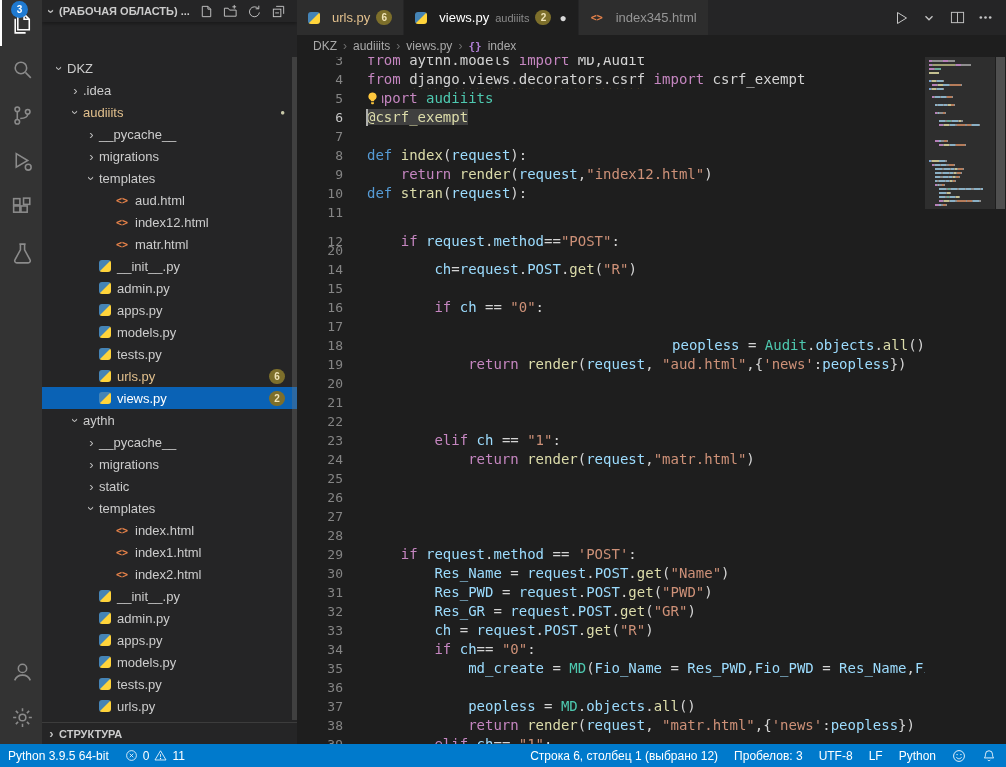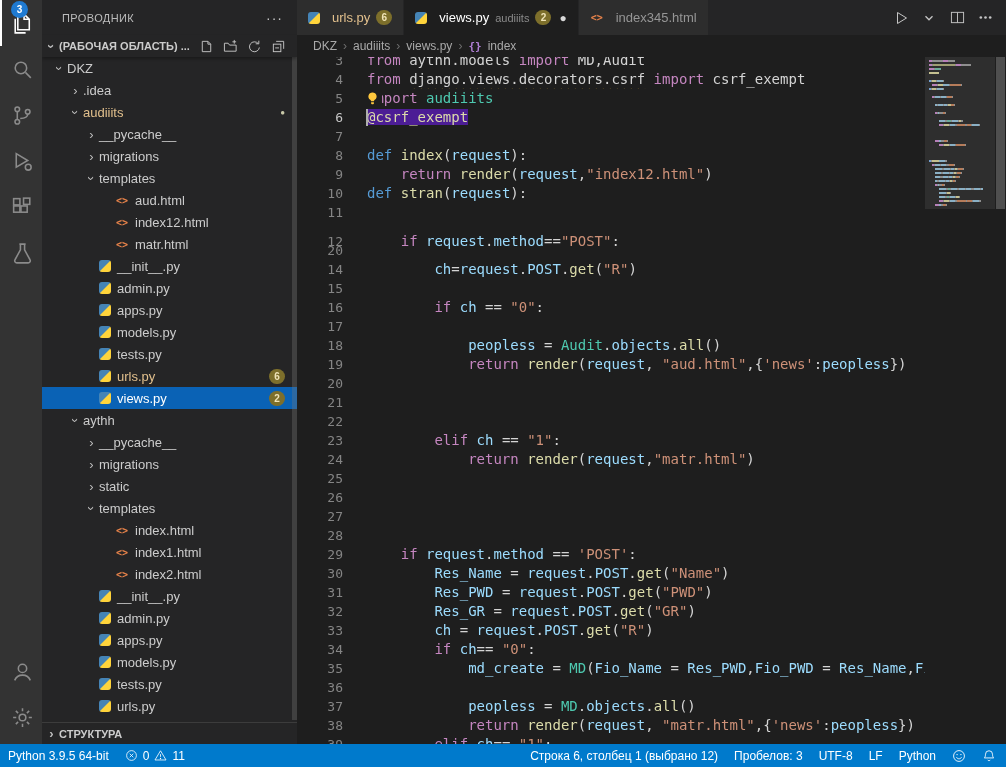--- a/index.html
+++ b/index.html
@@ -57,21 +57,21 @@
   .code-line{position:absolute;left:0;width:628px;height:19px;display:flex;font-size:14px;line-height:19px;white-space:pre;overflow:hidden}
   .gutter{width:46px;text-align:right;color:#858585;flex:none;font-size:13px}
   .code-line.current .gutter{color:#c6c6c6}
   .ltext{margin-left:24px;position:relative}
   .cursor{position:absolute;left:-1px;top:1px;width:2px;height:17px;background:#aeafad}
   .bulb{position:absolute;left:66px;top:1px;width:19px;height:17px;background:#1e1e1e;display:flex;align-items:center;justify-content:center;z-index:3}
 
   .tk-k{color:#c586c0}.tk-d{color:#569cd6}.tk-f{color:#dcdcaa}.tk-v{color:#9cdcfe}
   .tk-s{color:#ce9178}.tk-t{color:#4ec9b0}.tk-p{color:#d4d4d4}.tk-dec{color:#dcdcaa}
   .tk-u{color:#d4d4d4;text-decoration:underline wavy #c8a42d;text-decoration-thickness:1px;text-underline-offset:4px}
-  .tk-sel{background:#4c1d95}
+  .tk-sel{background:#404040}
 
   .minimap{position:absolute;top:0;right:11px;width:70px;height:100%;overflow:hidden}
   .mm-content{padding-top:3px}
   .mm-line{height:2px;margin:0 0 2px 4px;display:flex}
   .mm-line span{height:2px;display:inline-block}
   .mm-slider{position:absolute;top:0;left:0;right:0;height:152px;background:rgba(200,200,200,.10)}
   .scrollbar-v{position:absolute;top:0;right:0;width:11px;height:100%}
   .scrollbar-v .thumb{position:absolute;top:0;left:1px;width:9px;height:152px;background:rgba(160,160,160,.38)}
 
   
@@ -157,24 +157,20 @@
               <g fill="none" stroke="currentColor" stroke-width="1.5">
                 <circle cx="12" cy="12" r="3.2"></circle>
                 <path d="M12 3v3M12 18v3M3 12h3M18 12h3M5.6 5.6l2.2 2.2M16.2 16.2l2.2 2.2M5.6 18.4l2.2-2.2M16.2 7.8l2.2-2.2"></path>
               </g>
             </svg>
           </div>
         </div>
     </nav>
 
     <aside class="sidebar">
-      <div class="sb-title">
-        <span>ПРОВОДНИК</span>
-        <span class="sb-more">···</span>
-      </div>
       <div class="sb-section">
         <span class="twist open">›</span>
         <span>(РАБОЧАЯ ОБЛАСТЬ) ...</span>
         <span class="sb-actions">
           <span class="sb-action">
               <svg viewBox="0 0 16 16" width="15" height="15">
                 <g fill="none" stroke="currentColor">
                   <path d="M9.5 2.5h-6v11h9v-8z"></path>
                   <path d="M9.5 2.5v3h3"></path>
                 </g>
@@ -441,21 +437,21 @@
             <div class="code-line" style="top: 89px;"><span class="gutter">8</span><span class="ltext"><span class="tk-d">def</span><span class="tk-p"> </span><span class="tk-f">index</span><span class="tk-p">(</span><span class="tk-v">request</span><span class="tk-p">):</span></span></div>
             <div class="code-line" style="top: 108px;"><span class="gutter">9</span><span class="ltext"><span class="tk-p">    </span><span class="tk-k">return</span><span class="tk-p"> </span><span class="tk-f">render</span><span class="tk-p">(</span><span class="tk-v">request</span><span class="tk-p">,</span><span class="tk-s">"index12.html"</span><span class="tk-p">)</span></span></div>
             <div class="code-line" style="top: 127px;"><span class="gutter">10</span><span class="ltext"><span class="tk-d">def</span><span class="tk-p"> </span><span class="tk-f">stran</span><span class="tk-p">(</span><span class="tk-v">request</span><span class="tk-p">):</span></span></div>
             <div class="code-line" style="top: 146px;"><span class="gutter">11</span><span class="ltext"></span></div>
             <div class="code-line" style="top: 175px;"><span class="gutter">12</span><span class="ltext"><span class="tk-p">    </span><span class="tk-k">if</span><span class="tk-p"> </span><span class="tk-v">request</span><span class="tk-p">.</span><span class="tk-v">method</span><span class="tk-p">==</span><span class="tk-s">"POST"</span><span class="tk-p">:</span></span></div>
             <div class="code-line" style="top: 184px;"><span class="gutter">20</span><span class="ltext"></span></div>
             <div class="code-line" style="top: 203px;"><span class="gutter">14</span><span class="ltext"><span class="tk-p">        </span><span class="tk-v">ch</span><span class="tk-p">=</span><span class="tk-v">request</span><span class="tk-p">.</span><span class="tk-v">POST</span><span class="tk-p">.</span><span class="tk-f">get</span><span class="tk-p">(</span><span class="tk-s">"R"</span><span class="tk-p">)</span></span></div>
             <div class="code-line" style="top: 222px;"><span class="gutter">15</span><span class="ltext"></span></div>
             <div class="code-line" style="top: 241px;"><span class="gutter">16</span><span class="ltext"><span class="tk-p">        </span><span class="tk-k">if</span><span class="tk-p"> </span><span class="tk-v">ch</span><span class="tk-p"> == </span><span class="tk-s">"0"</span><span class="tk-p">:</span></span></div>
             <div class="code-line" style="top: 260px;"><span class="gutter">17</span><span class="ltext"></span></div>
-            <div class="code-line" style="top: 279px;"><span class="gutter">18</span><span class="ltext"><span class="tk-p">            </span><span class="tk-v">peopless</span><span class="tk-p"> = </span><span class="tk-t">Audit</span><span class="tk-p">.</span><span class="tk-v">objects</span><span class="tk-p">.</span><span class="tk-f">all</span><span class="tk-p">()</span></span></div>
+            <div class="code-line" style="top: 279px; justify-content: space-between;"><span class="gutter">18</span><span class="ltext"><span class="tk-p">            </span><span class="tk-v">peopless</span><span class="tk-p"> = </span><span class="tk-t">Audit</span><span class="tk-p">.</span><span class="tk-v">objects</span><span class="tk-p">.</span><span class="tk-f">all</span><span class="tk-p">()</span></span></div>
             <div class="code-line" style="top: 298px;"><span class="gutter">19</span><span class="ltext"><span class="tk-p">            </span><span class="tk-k">return</span><span class="tk-p"> </span><span class="tk-f">render</span><span class="tk-p">(</span><span class="tk-v">request</span><span class="tk-p">, </span><span class="tk-s">"aud.html"</span><span class="tk-p">,{</span><span class="tk-s">'news'</span><span class="tk-p">:</span><span class="tk-v">peopless</span><span class="tk-p">})</span></span></div>
             <div class="code-line" style="top: 317px;"><span class="gutter">20</span><span class="ltext"></span></div>
             <div class="code-line" style="top: 336px;"><span class="gutter">21</span><span class="ltext"></span></div>
             <div class="code-line" style="top: 355px;"><span class="gutter">22</span><span class="ltext"></span></div>
             <div class="code-line" style="top: 374px;"><span class="gutter">23</span><span class="ltext"><span class="tk-p">        </span><span class="tk-k">elif</span><span class="tk-p"> </span><span class="tk-v">ch</span><span class="tk-p"> == </span><span class="tk-s">"1"</span><span class="tk-p">:</span></span></div>
             <div class="code-line" style="top: 393px;"><span class="gutter">24</span><span class="ltext"><span class="tk-p">            </span><span class="tk-k">return</span><span class="tk-p"> </span><span class="tk-f">render</span><span class="tk-p">(</span><span class="tk-v">request</span><span class="tk-p">,</span><span class="tk-s">"matr.html"</span><span class="tk-p">)</span></span></div>
             <div class="code-line" style="top: 412px;"><span class="gutter">25</span><span class="ltext"></span></div>
             <div class="code-line" style="top: 431px;"><span class="gutter">26</span><span class="ltext"></span></div>
             <div class="code-line" style="top: 450px;"><span class="gutter">27</span><span class="ltext"></span></div>
             <div class="code-line" style="top: 469px;"><span class="gutter">28</span></div>

